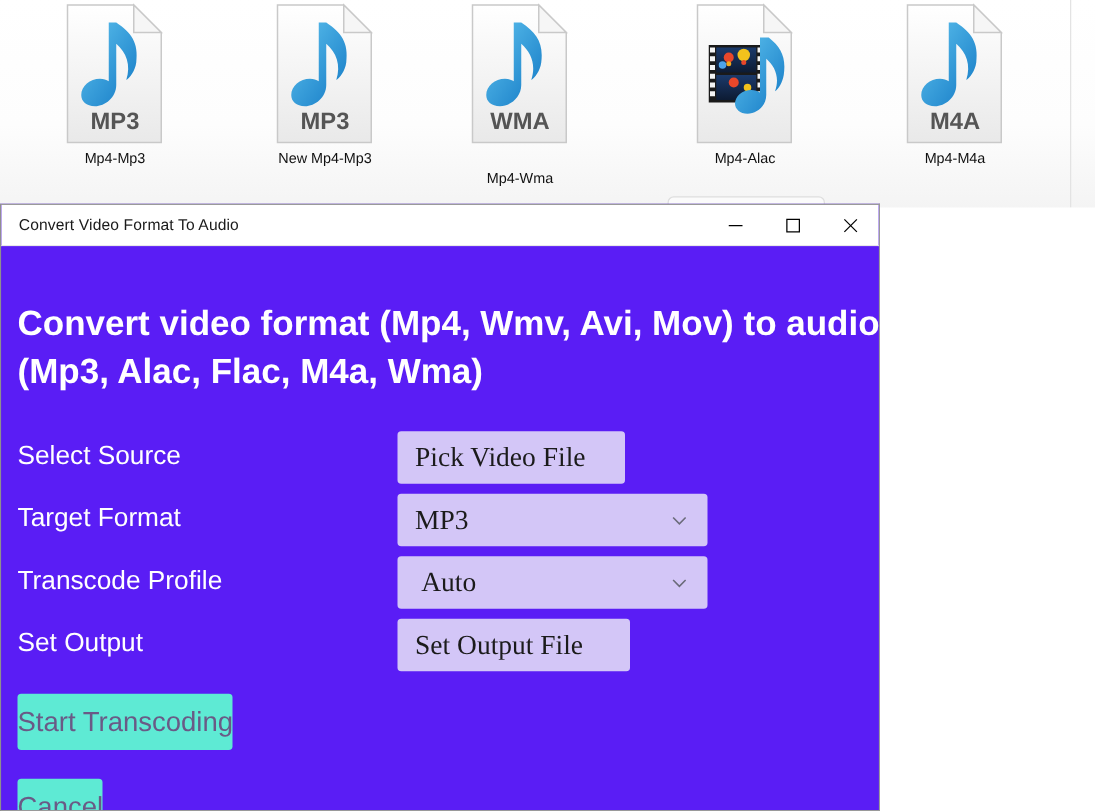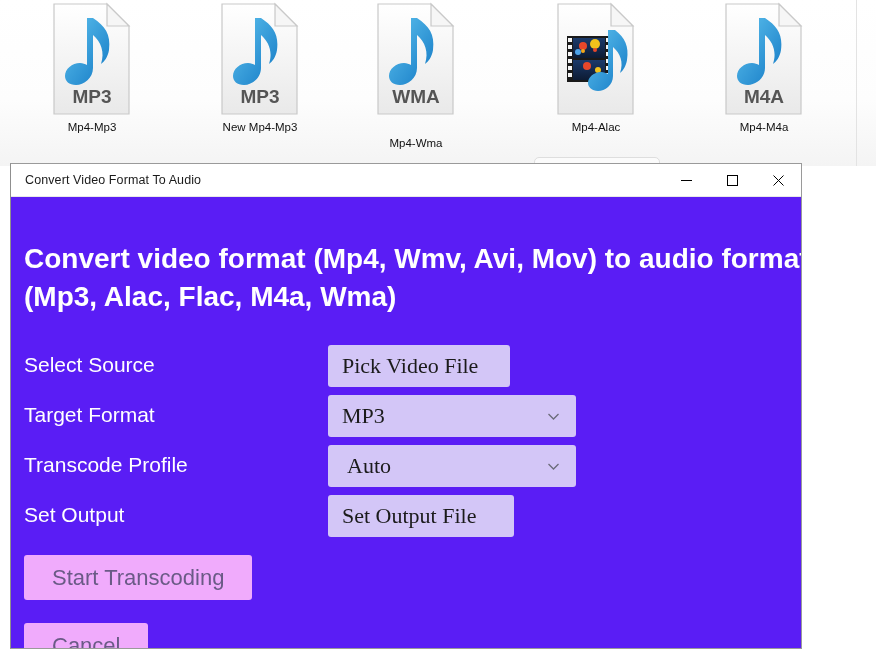--- a/index.html
+++ b/index.html
@@ -34,21 +34,21 @@
     margin-top:4px; font-size:11.5px; color:#111; line-height:14px;
     font-family:"Liberation Sans", sans-serif; white-space:nowrap;
   }
   .ghost-box {
     position:absolute; left:534px; top:157px; width:126px; height:26px;
     border:1px solid #dedede; border-radius:5px; background:#fbfbfb;
   }
 
   
   #app-window {
-    position:absolute; left:10px; top:163px; width:792px; height:486px;
+    position:absolute; left:0; top:163px; width:704px; height:486px;
     background:#5a1df5;
     border:1px solid #9a9a9a;
     border-left:1px solid #8f8f8f;
     overflow:hidden;
   }
   #titlebar {
     position:relative; height:33px; background:#ffffff;
     border-bottom:1px solid #e8e8e8;
     display:flex; align-items:center;
   }
@@ -92,22 +92,22 @@
   .control.dropdown {
     height:42px; width:248px; padding:0 14px;
     font-size:22px; color:#1b1b1b;
     justify-content:space-between;
   }
   .chevron { display:flex; align-items:center; margin-right:2px; }
 
   #action-area { position:absolute; left:0; top:358px; width:876px; }
   .action-btn {
     position:absolute; left:13px;
-    background:#f0abfc; border-radius:3px;
-    height:45px; padding:0 28px;
+    background:#5eead4; border-radius:3px;
+    height:45px; padding:0 0;
     display:flex; align-items:center;
     font-size:22px; color:#6a5a86;
     font-family:"Liberation Sans", sans-serif;
   }
 </style>
 </head>
 <body>
 
 <div id="desktop">
   <div id="desktop-divider"></div>

